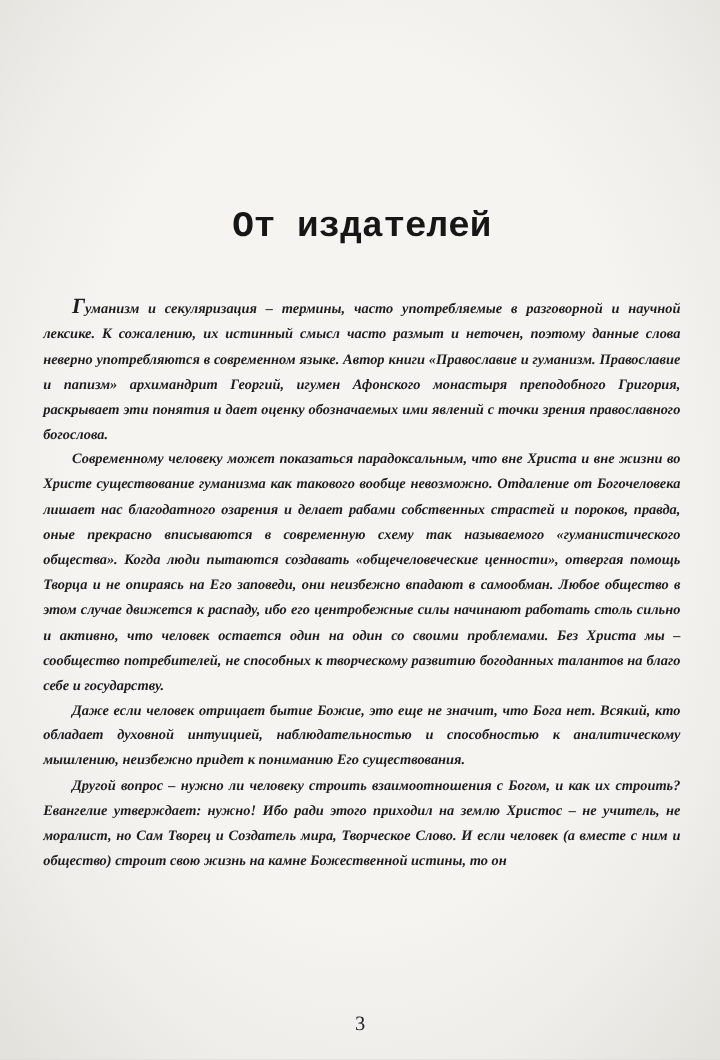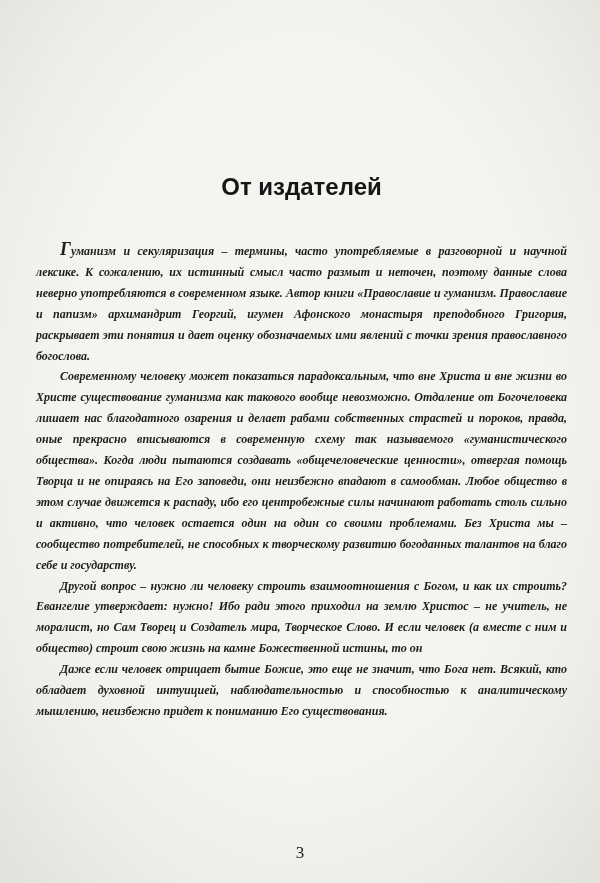--- a/index.html
+++ b/index.html
@@ -18,23 +18,23 @@
     height: 883px;
     box-sizing: border-box;
     padding: 0 33px 0 36px;
     overflow: hidden;
     background: radial-gradient(ellipse 420px 640px at 50% 46%, #f5f4f0 55%, #eeede9 78%, #e3e2dd 100%);
   }
   .title {
     margin: 0;
     padding-top: 173px;
     text-align: center;
-    font-family: Liberation Sans, sans-serif;
+    font-family: Liberation Mono, monospace;
     font-weight: 700;
-    font-size: 24px;
+    font-size: 30px;
     color: #161616;
   }
   .text-block {
     margin-top: 40px;
     font-family: "Liberation Serif", serif;
     font-style: italic;
     font-weight: 700;
     font-size: 12px;
     line-height: 20.9px;
     color: #1d1d1d;
@@ -64,19 +64,19 @@
 </head>
 <body>
 
 <div class="page">
 
   <h1 class="title">От издателей</h1>
 
   <div class="text-block">
     <p class="para lead">Гуманизм и секуляризация – термины, часто употребляемые в разговорной и научной лексике. К сожалению, их истинный смысл часто размыт и неточен, поэтому данные слова неверно употребляются в современном языке. Автор книги «Православие и гуманизм. Православие и папизм» архимандрит Георгий, игумен Афонского монастыря преподобного Григория, раскрывает эти понятия и дает оценку обозначаемых ими явлений с точки зрения православного богослова.</p>
     <p class="para">Современному человеку может показаться парадоксальным, что вне Христа и вне жизни во Христе существование гуманизма как такового вообще невозможно. Отдаление от Богочеловека лишает нас благодатного озарения и делает рабами собственных страстей и пороков, правда, оные прекрасно вписываются в современную схему так называемого «гуманистического общества». Когда люди пытаются создавать «общечеловеческие ценности», отвергая помощь Творца и не опираясь на Его заповеди, они неизбежно впадают в самообман. Любое общество в этом случае движется к распаду, ибо его центробежные силы начинают работать столь сильно и активно, что человек остается один на один со своими проблемами. Без Христа мы – сообщество потребителей, не способных к творческому развитию богоданных талантов на благо себе и государству.</p>
+    <p class="para">Даже если человек отрицает бытие Божие, это еще не значит, что Бога нет. Всякий, кто обладает духовной интуицией, наблюдательностью и способностью к аналитическому мышлению, неизбежно придет к пониманию Его существования.</p>
     <p class="para">Другой вопрос – нужно ли человеку строить взаимоотношения с Богом, и как их строить? Евангелие утверждает: нужно! Ибо ради этого приходил на землю Христос – не учитель, не моралист, но Сам Творец и Создатель мира, Творческое Слово. И если человек (а вместе с ним и общество) строит свою жизнь на камне Божественной истины, то он</p>
-    <p class="para">Даже если человек отрицает бытие Божие, это еще не значит, что Бога нет. Всякий, кто обладает духовной интуицией, наблюдательностью и способностью к аналитическому мышлению, неизбежно придет к пониманию Его существования.</p>
   </div>
 
   <div class="page-number">3</div>
 
 </div>
 
 </body></html>

